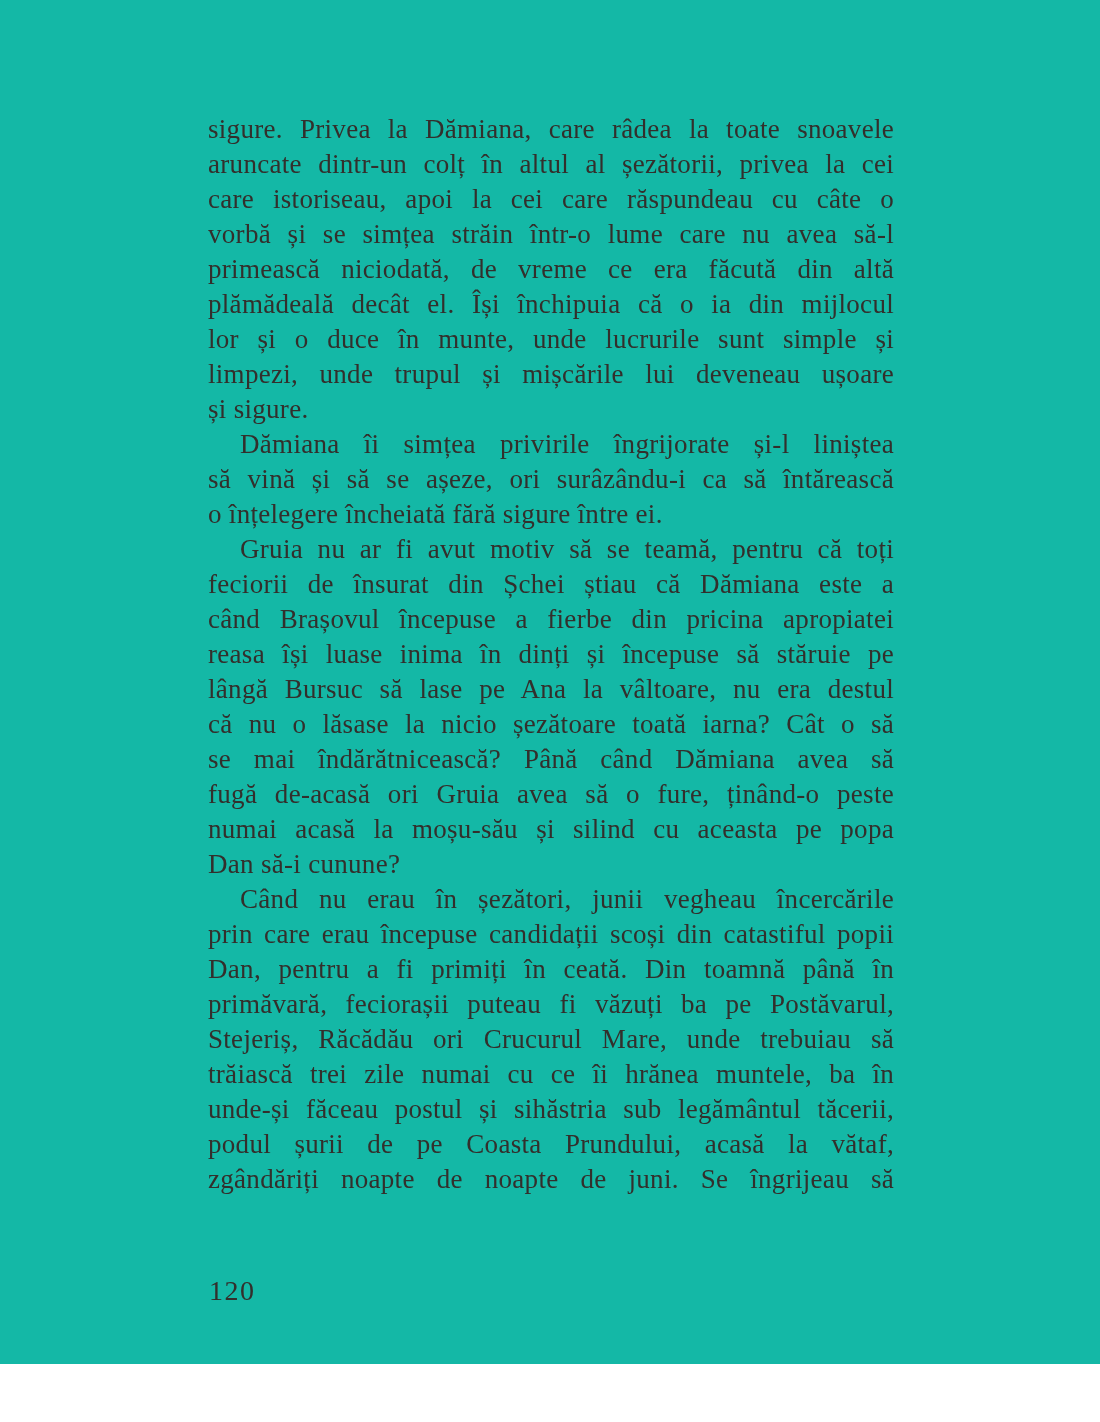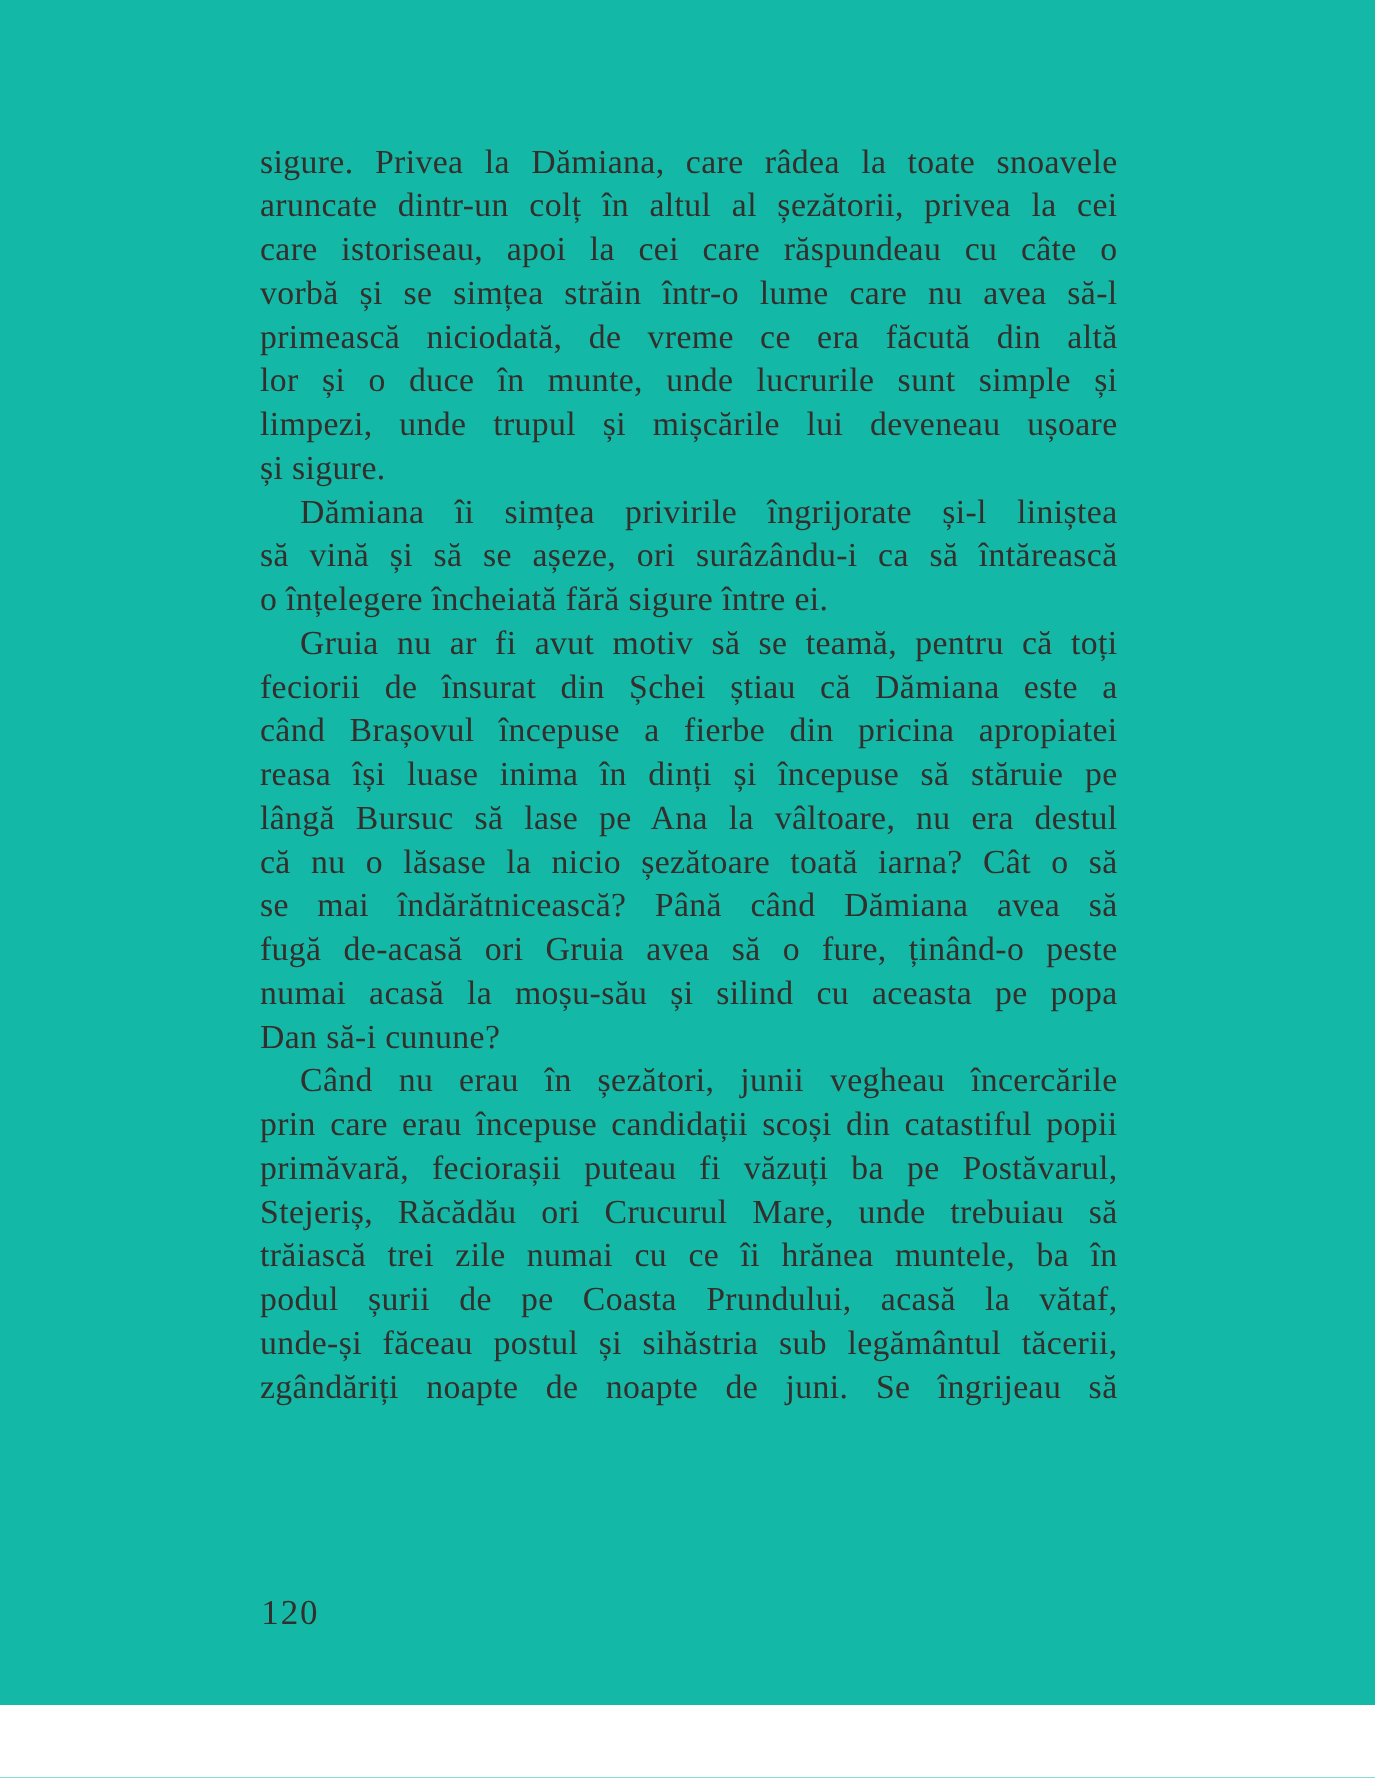--- a/index.html
+++ b/index.html
@@ -58,20 +58,21 @@
 <body>
 
 <div class="page">
   <div class="text-block" id="text-block">
       <div class="paragraph">
         <div class="text-line">sigure. Privea la Dămiana, care râdea la toate snoavele</div>
         <div class="text-line">aruncate dintr-un colț în altul al șezătorii, privea la cei</div>
         <div class="text-line">care istoriseau, apoi la cei care răspundeau cu câte o</div>
         <div class="text-line">vorbă și se simțea străin într-o lume care nu avea să-l</div>
         <div class="text-line">primească niciodată, de vreme ce era făcută din altă</div>
+        <div class="text-line">plămădeală decât el. Își închipuia că o ia din mijlocul</div>
         <div class="text-line">lor și o duce în munte, unde lucrurile sunt simple și</div>
         <div class="text-line">limpezi, unde trupul și mișcările lui deveneau ușoare</div>
         <div class="text-line last-left">și sigure.</div>
       </div>
       <div class="paragraph">
         <div class="text-line indent">Dămiana îi simțea privirile îngrijorate și-l liniștea</div>
         <div class="text-line">să vină și să se așeze, ori surâzându-i ca să întărească</div>
         <div class="text-line last-left">o înțelegere încheiată fără sigure între ei.</div>
       </div>
       <div class="paragraph">
@@ -82,22 +83,23 @@
         <div class="text-line">lângă Bursuc să lase pe Ana la vâltoare, nu era destul</div>
         <div class="text-line">că nu o lăsase la nicio șezătoare toată iarna? Cât o să</div>
         <div class="text-line">se mai îndărătnicească? Până când Dămiana avea să</div>
         <div class="text-line">fugă de-acasă ori Gruia avea să o fure, ținând-o peste</div>
         <div class="text-line">numai acasă la moșu-său și silind cu aceasta pe popa</div>
         <div class="text-line last-left">Dan să-i cunune?</div>
       </div>
       <div class="paragraph">
         <div class="text-line indent">Când nu erau în șezători, junii vegheau încercările</div>
         <div class="text-line">prin care erau începuse candidații scoși din catastiful popii</div>
+        <div class="text-line">Dan, pentru a fi primiți în ceată. Din toamnă până în</div>
         <div class="text-line">primăvară, feciorașii puteau fi văzuți ba pe Postăvarul,</div>
         <div class="text-line">Stejeriș, Răcădău ori Crucurul Mare, unde trebuiau să</div>
         <div class="text-line">trăiască trei zile numai cu ce îi hrănea muntele, ba în</div>
+        <div class="text-line">unde-și făceau postul și sihăstria sub legământul tăcerii,</div>
         <div class="text-line">podul șurii de pe Coasta Prundului, acasă la vătaf,</div>
-        <div class="text-line">unde-și făceau postul și sihăstria sub legământul tăcerii,</div>
         <div class="text-line">zgândăriți noapte de noapte de juni. Se îngrijeau să</div>
       </div>
     </div>
   <div class="page-number">120</div>
 </div>
 
 </body></html>

